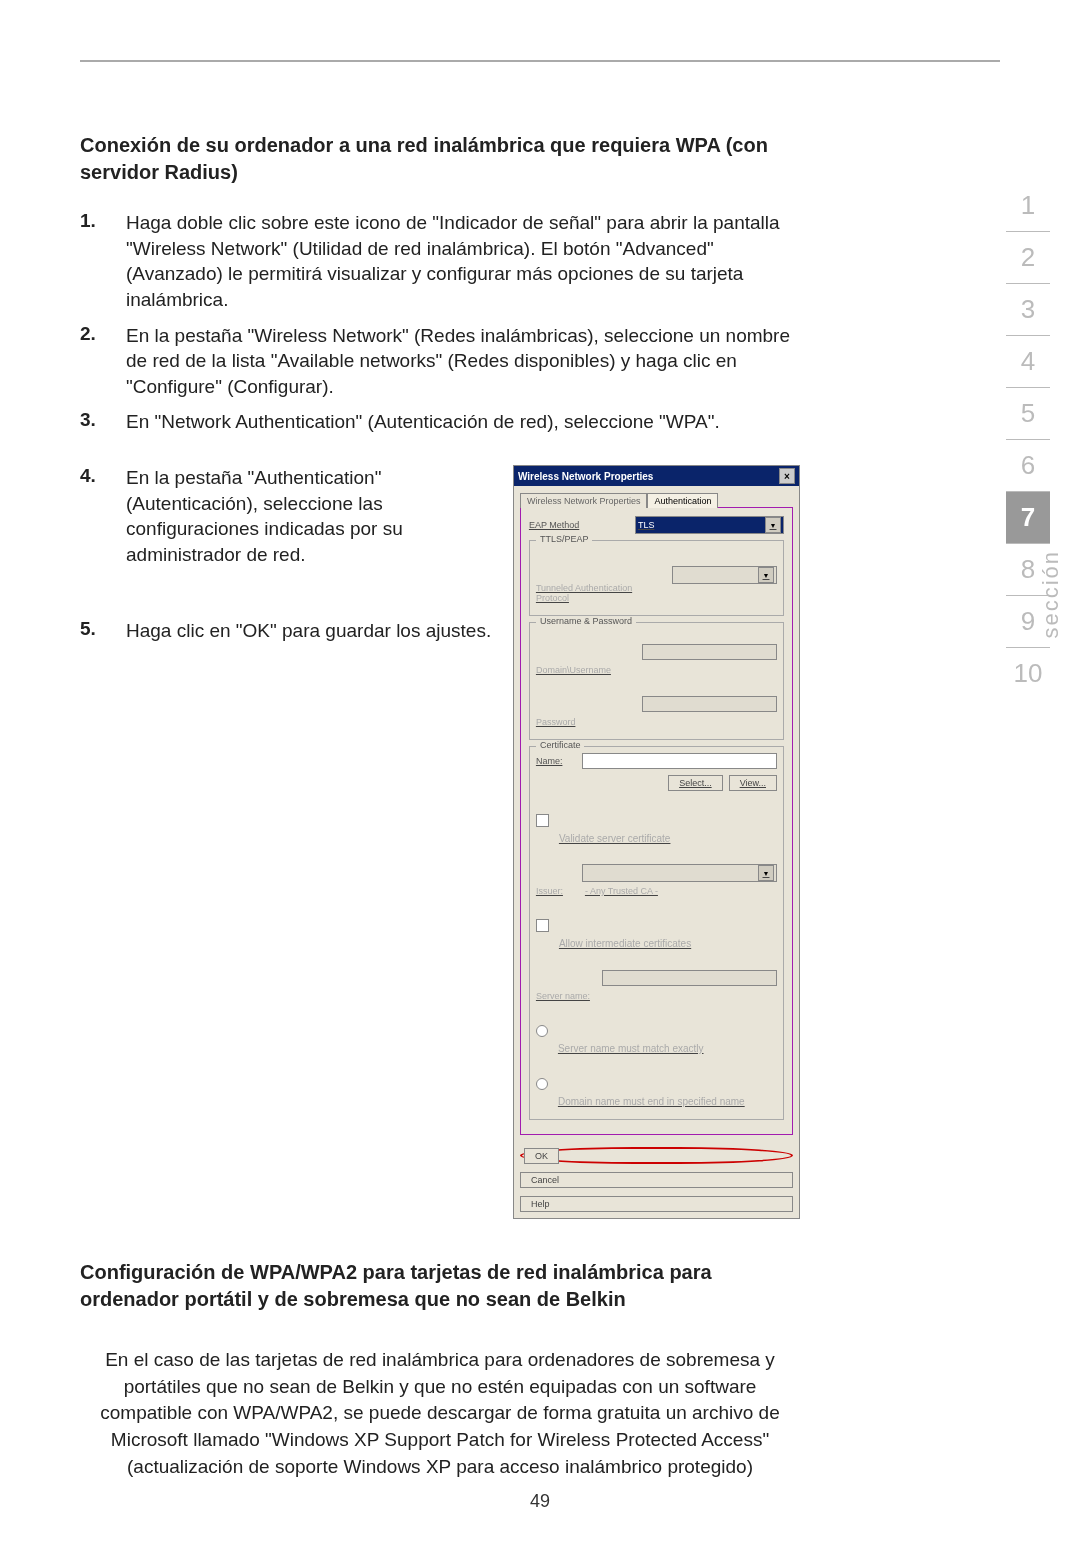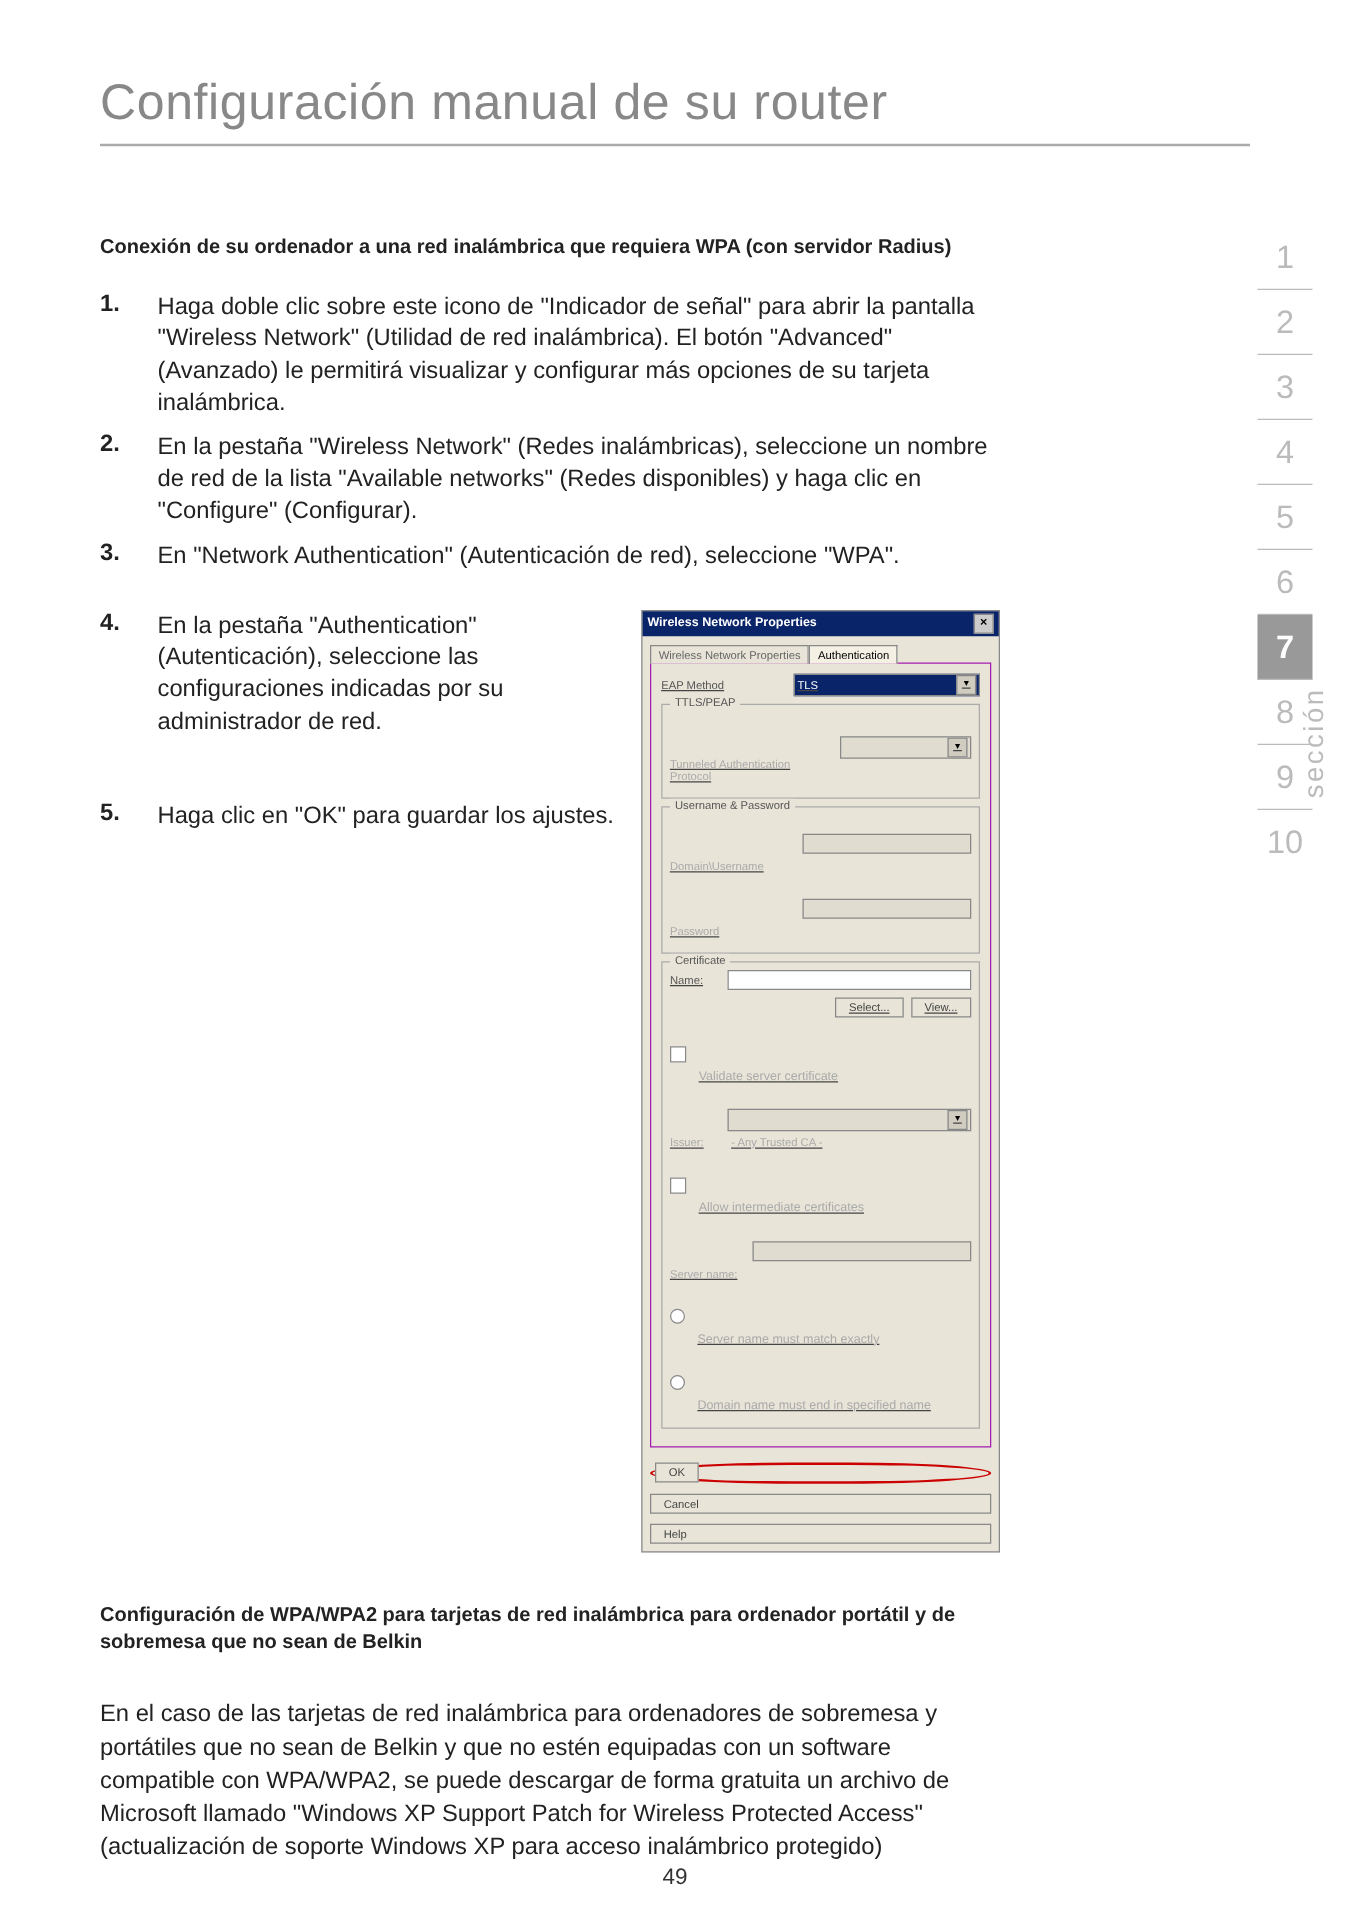--- a/index.html
+++ b/index.html
@@ -25,21 +25,21 @@
   }
   .title-underline {
     border-bottom: 2px solid #aaa;
     margin-bottom: 70px;
   }
   .content {
     width: 720px;
   }
   .subtitle {
     font-weight: bold;
-    font-size: 16px;
+    font-size: 20px;
     margin-bottom: 24px;
     line-height: 1.35;
   }
   .ol {
     display: table;
     margin-bottom: 20px;
   }
   .ol-row {
     display: table-row;
   }
@@ -217,20 +217,21 @@
   }
   .ss-ok-circle {
     border: 2px solid #cc0000;
     border-radius: 50%/60%;
     padding: 1px 2px;
   }
   .para {
     font-size: 19px;
     line-height: 1.4;
     margin: 34px 0;
+    text-align: center;
   }
   .sidenav {
     position: absolute;
     top: 180px;
     right: 30px;
     display: flex;
     flex-direction: column;
     align-items: center;
   }
   .sidenav-item {
@@ -264,21 +265,20 @@
     bottom: 30px;
     left: 0;
     right: 0;
   }
   .disabled-text { color: #aaa; margin-top: 36px; }
 </style>
 </head>
 <body>
 
 <div class="page">
-  <h1 class="title">Configuración manual de su router</h1>
   <div class="title-underline"></div>
 
   <div class="content">
     <div class="subtitle">Conexión de su ordenador a una red inalámbrica que requiera WPA (con servidor Radius)</div>
 
     <div class="ol">
       <div class="ol-row">
         <div class="ol-num">1.</div>
         <div class="ol-txt">Haga doble clic sobre este icono de "Indicador de señal" para abrir la pantalla "Wireless Network" (Utilidad de red inalámbrica). El botón "Advanced" (Avanzado) le permitirá visualizar y configurar más opciones de su tarjeta inalámbrica.</div>
       </div>

